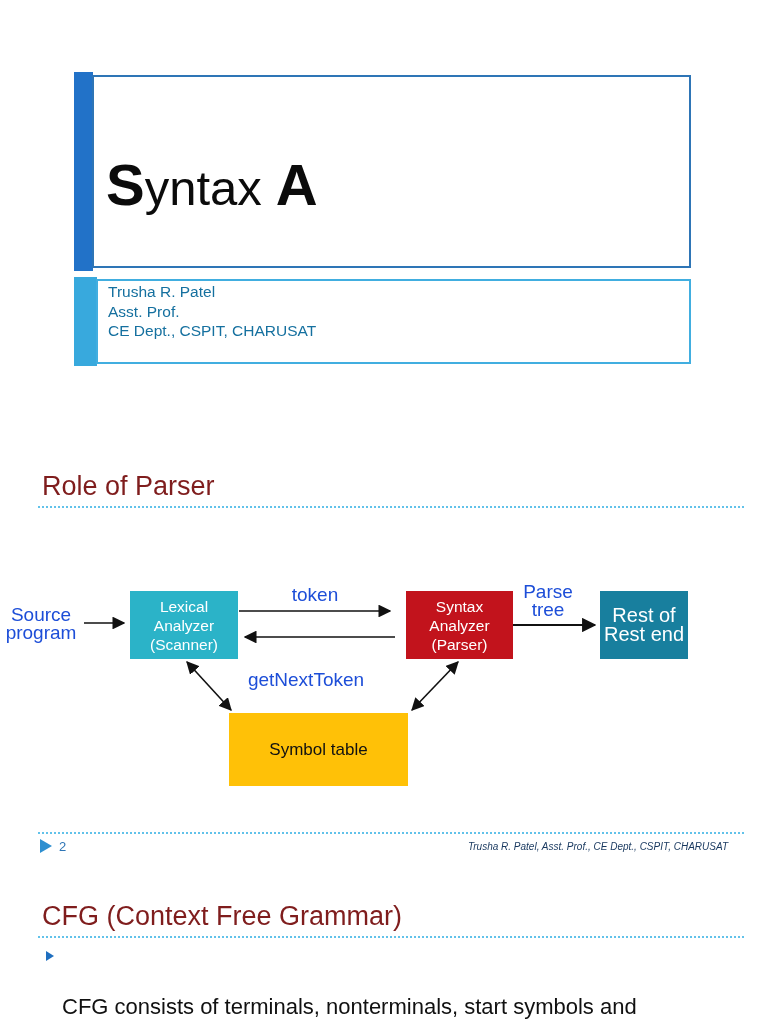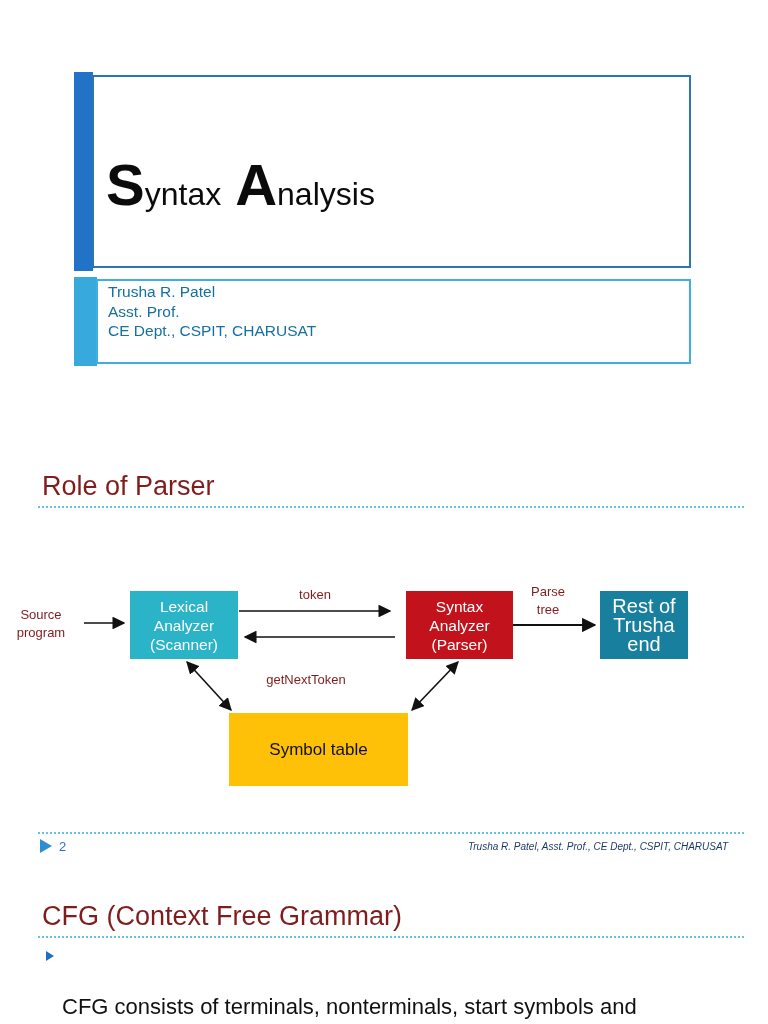--- a/index.html
+++ b/index.html
@@ -5,40 +5,40 @@
   * { margin:0; padding:0; box-sizing:border-box; }
   html,body { background:#ffffff; }
   body { width:768px; height:1024px; position:relative; font-family:"Liberation Sans", sans-serif; overflow:hidden; }
   .abs { position:absolute; }
 
   
   .title-box { left:92px; top:75px; width:599px; height:193px; border:2px solid #2e75b6; background:#fff; }
   .title-bar { left:74px; top:72px; width:19px; height:199px; background:#2272c8; }
   .title-text { left:106px; top:156px; width:560px; height:70px; display:flex; align-items:baseline; color:#0b0b0b; white-space:nowrap; }
   .cap { font-size:58px; font-weight:700; line-height:1; }
-  .rest { font-size:32px; font-weight:400; line-height:1; letter-spacing:0px; }
+  .rest { font-size:49px; font-weight:400; line-height:1; letter-spacing:0px; }
   .word-gap { margin-left:14px; }
 
   .byline-box { left:96px; top:279px; width:595px; height:85px; border:2px solid #41aee0; background:#fff; }
   .byline-bar { left:74px; top:277px; width:23px; height:89px; background:#38a9dd; }
   .byline-text { left:108px; top:282px; width:500px; color:#15709f; font-size:15.5px; line-height:19.5px; }
 
   
   .heading { color:#7f1d1d; font-size:27px; font-weight:400; white-space:nowrap; }
   .h2-role { left:42px; top:471px; }
   .dotted { border-top:2px dotted #62c2ea; height:0; }
   .dots-role { left:38px; top:506px; width:706px; }
 
   .diagram { left:0; top:560px; width:768px; height:250px; }
   .dbox { position:absolute; display:flex; flex-direction:column; justify-content:center; align-items:center; color:#fff; text-align:center; font-size:15.5px; line-height:19px; }
   .box-lexical { left:130px; top:31px; width:108px; height:68px; background:#2bb3c8; }
   .box-syntax  { left:396px; top:31px; width:107px; height:68px; background:#c2131c;margin-left:10px; }
   .box-rest    { left:600px; top:31px; width:88px; height:68px; background:#187f9e; font-size:20px; }
   .box-symbol  { left:229px; top:153px; width:179px; height:73px; background:#ffc107; color:#111; font-size:17px; }
-  .dlabel { position:absolute; color:#7f1d1d; font-size:13px; line-height:18px; text-align:center; }
+  .dlabel { position:absolute; color:#1d4ed8; font-size:19px; line-height:18px; text-align:center; }
   .lbl-source { left:2px;  top:46px;  width:78px; }
   .lbl-token  { left:250px; top:26px; width:130px; }
   .lbl-gnt    { left:233px; top:83px; width:146px;margin-top:28px; }
   .lbl-parse  { left:513px; top:23px; width:70px; }
   .arrows { position:absolute; left:0; top:0; }
 
   
   .dots-footer { left:38px; top:832px; width:706px; }
   .page-tri { left:40px; top:839px; width:0; height:0; border-left:12px solid #2e8fd0; border-top:7px solid transparent; border-bottom:7px solid transparent; }
   .page-num { left:59px; top:839px; color:#2e75b6; font-size:13px; }
@@ -52,21 +52,20 @@
 </style>
 </head>
 <body>
 
 <div class="abs title-bar"></div>
 <div class="abs title-box"></div>
 <div class="abs title-text">
   <span class="cap">S</span>
     <span class="rest">yntax</span>
   <span class="cap word-gap">A</span>
-    <span class="rest">nalysis</span>
 </div>
 
 <div class="abs byline-bar"></div>
 <div class="abs byline-box"></div>
 <div class="abs byline-text">
   <div>Trusha R. Patel</div>
   <div>Asst. Prof.</div>
   <div>CE Dept., CSPIT, CHARUSAT</div>
 </div>
 
@@ -108,21 +107,21 @@
     <div>(Parser)</div>
   </div>
 
   <div class="dlabel lbl-parse">
     <div>Parse</div>
     <div>tree</div>
   </div>
 
   <div class="dbox box-rest">
     <div>Rest of</div>
-    <div>Trusha end</div>
+    <div>Rest end</div>
   </div>
 
   <div class="dbox box-symbol">
     <div>Symbol table</div>
   </div>
 </div>
 
 <div class="abs dotted dots-footer"></div>
 <div class="abs page-tri"></div>
 <div class="abs page-num">2</div>

